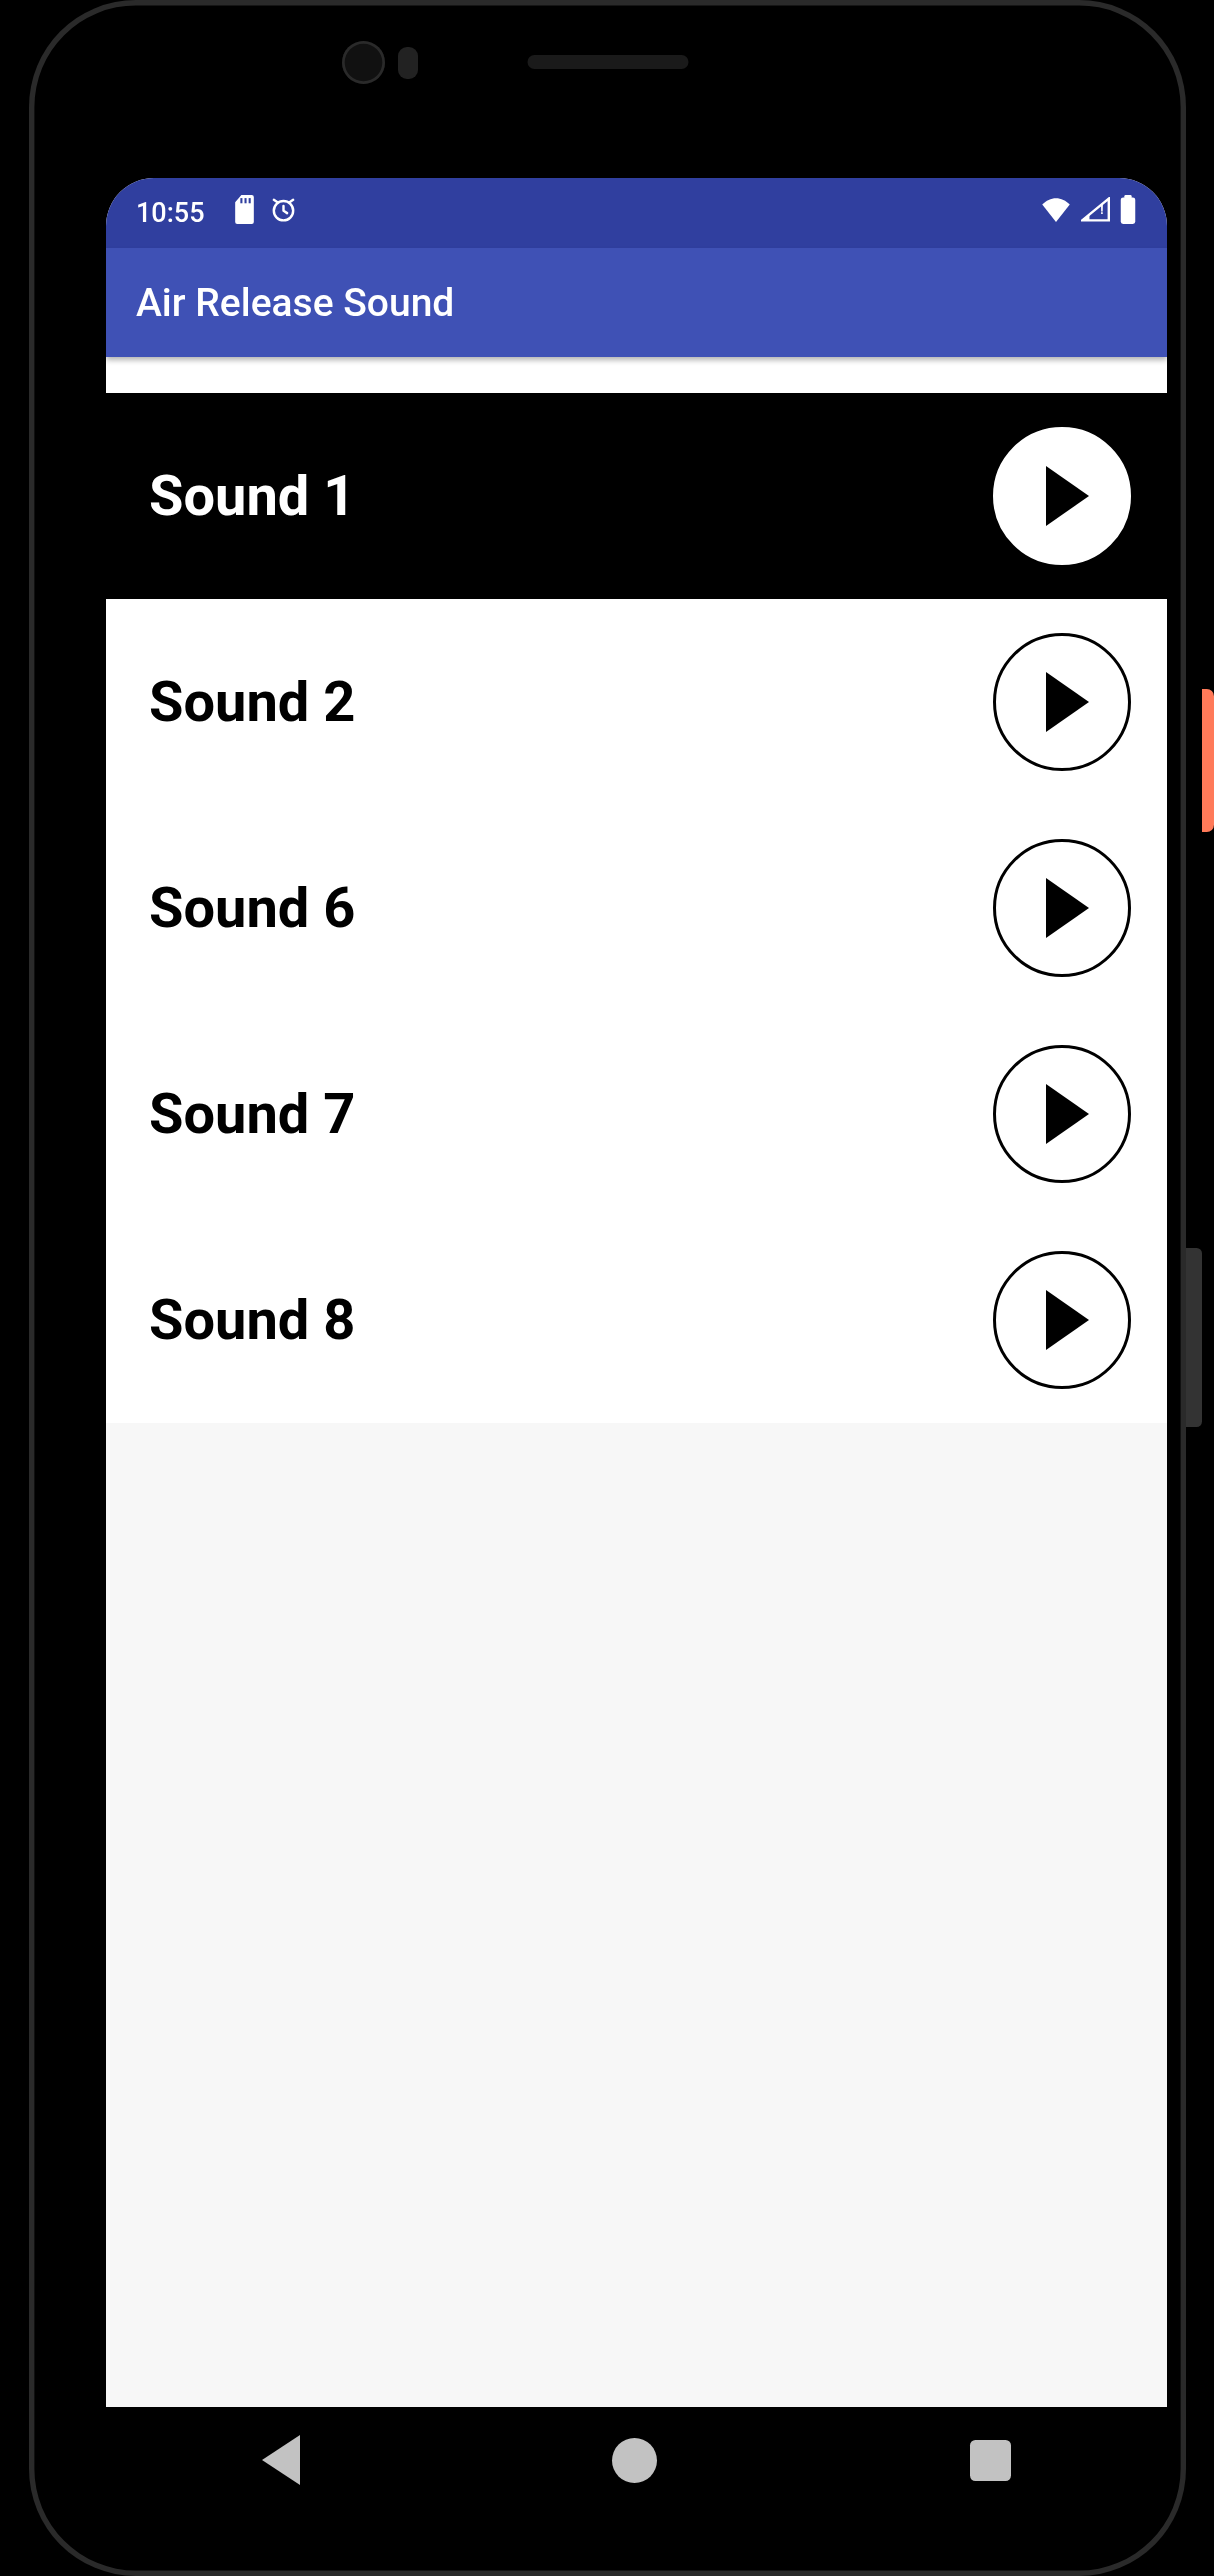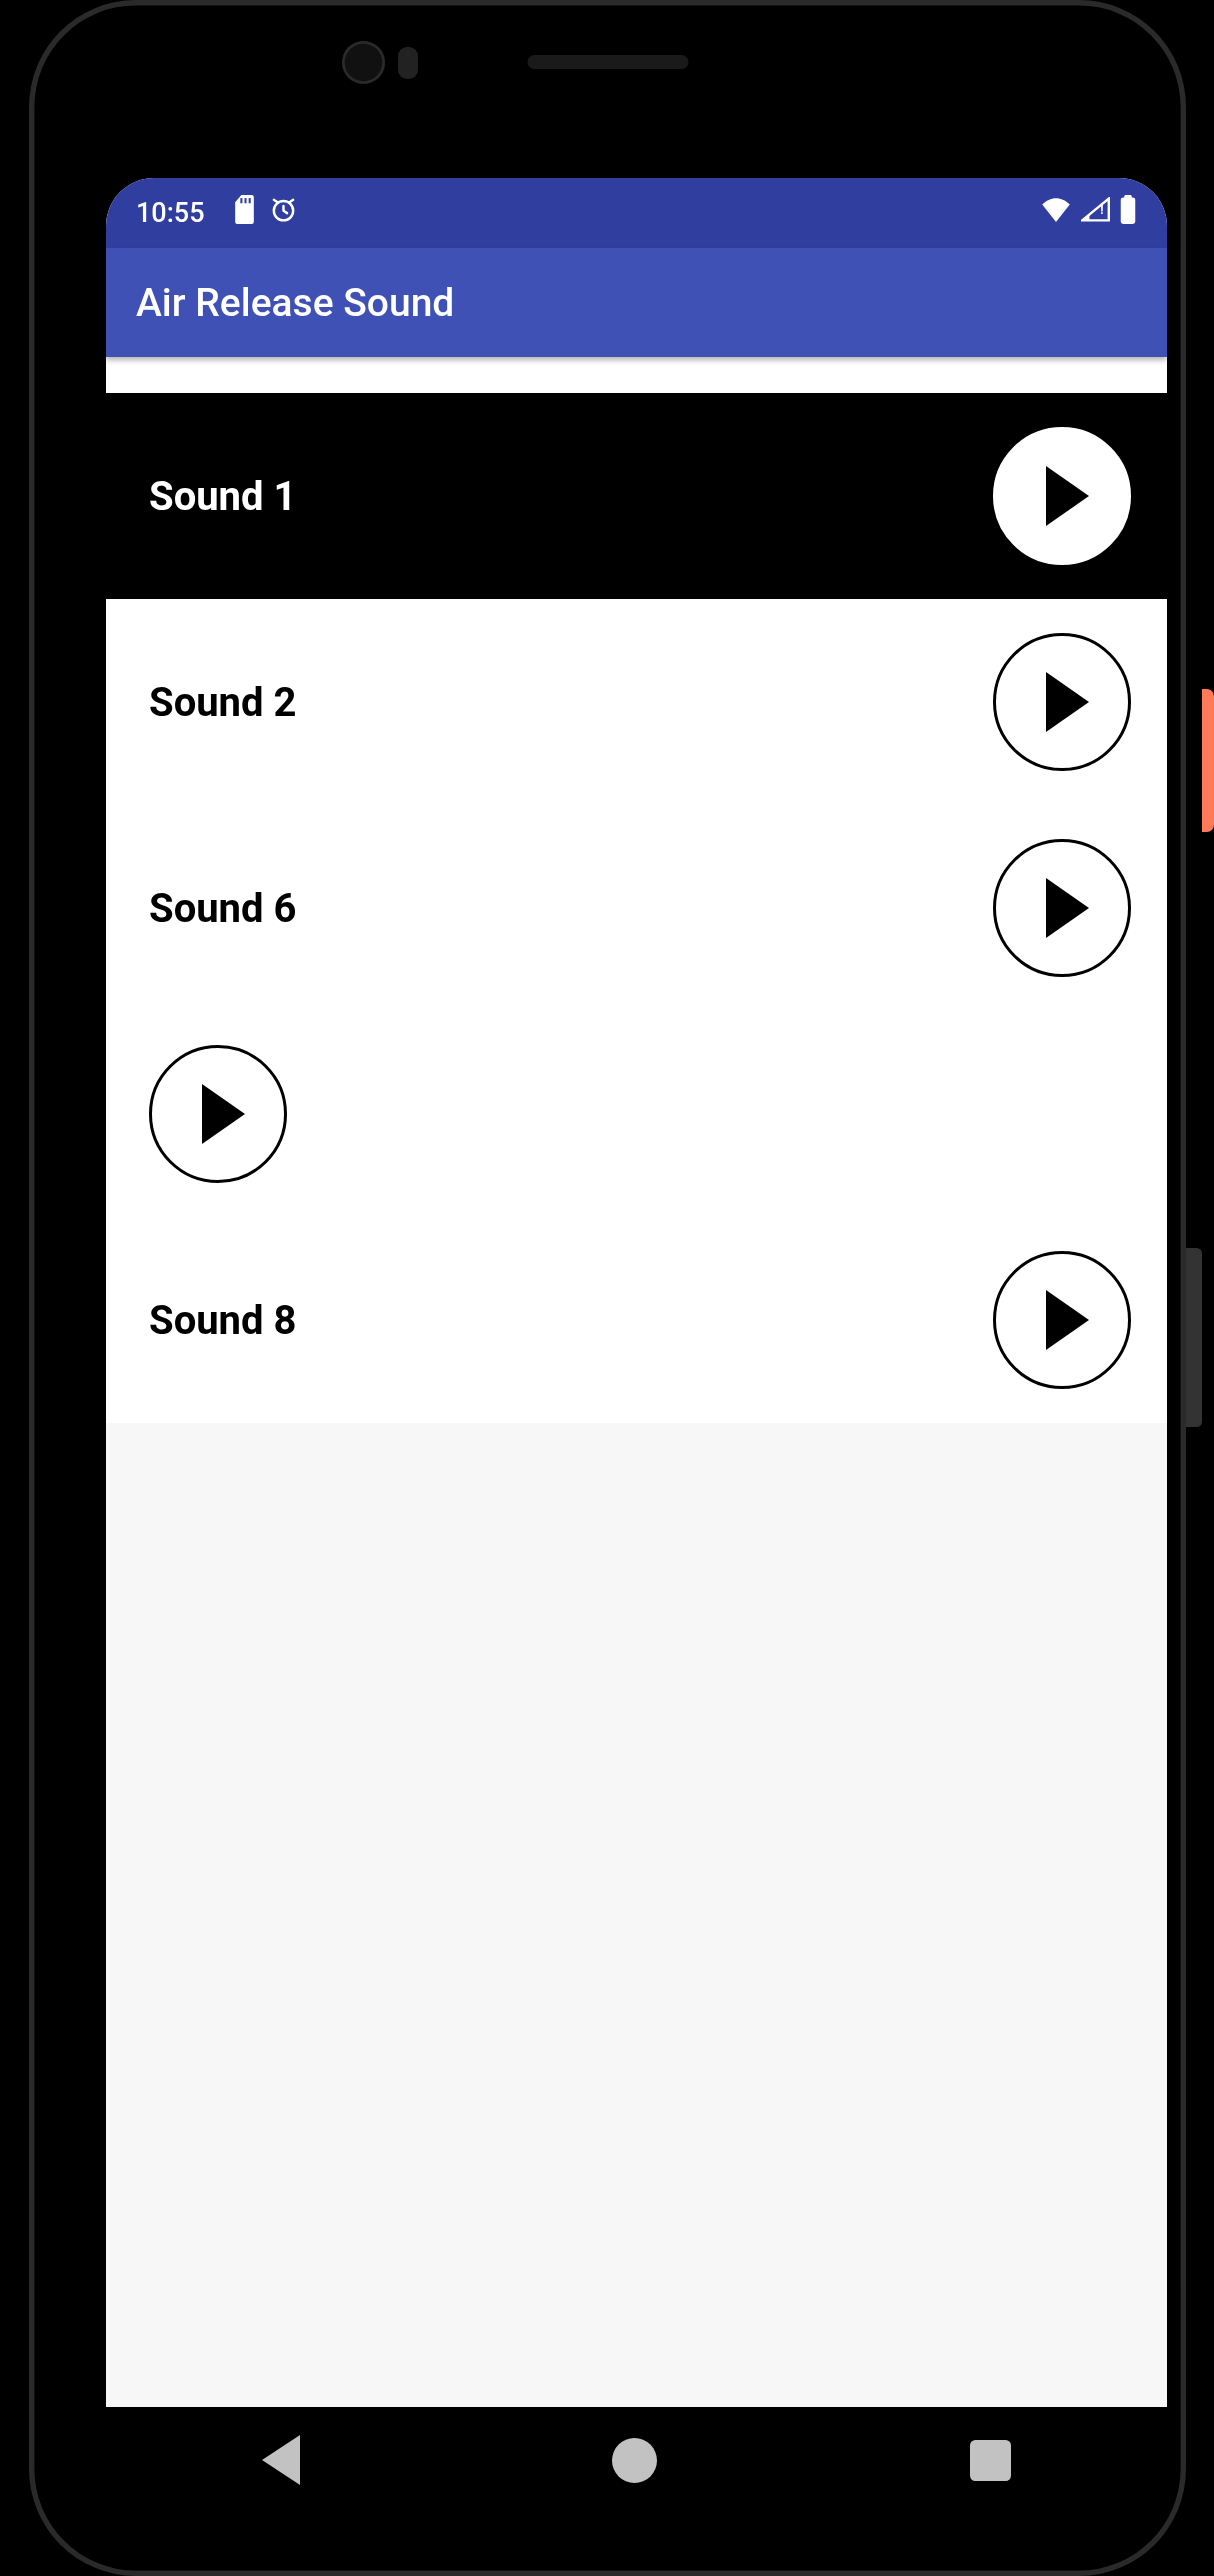--- a/index.html
+++ b/index.html
@@ -132,21 +132,21 @@
   .row {
     height: 206px;
     display: flex;
     align-items: center;
     padding: 0 36px 0 43px;
   }
   .row.selected {
     background: #000;
   }
   .row-label {
-    font-size: 40px;
+    font-size: 56px;
     font-weight: 700;
     color: #000;
     flex: 1;
   }
   .row.selected .row-label {
     color: #fff;
   }
   .play-btn {
     width: 138px;
     height: 138px;
@@ -270,20 +270,21 @@
               <div class="play-tri"></div>
             </div>
           </div>
           <div class="row">
             <div class="row-label">Sound 6</div>
             <div class="play-btn">
               <div class="play-tri"></div>
             </div>
           </div>
           <div class="row">
+            <div class="row-label">Sound 7</div>
             <div class="play-btn">
               <div class="play-tri"></div>
             </div>
           </div>
           <div class="row">
             <div class="row-label">Sound 8</div>
             <div class="play-btn">
               <div class="play-tri"></div>
             </div>
           </div>

